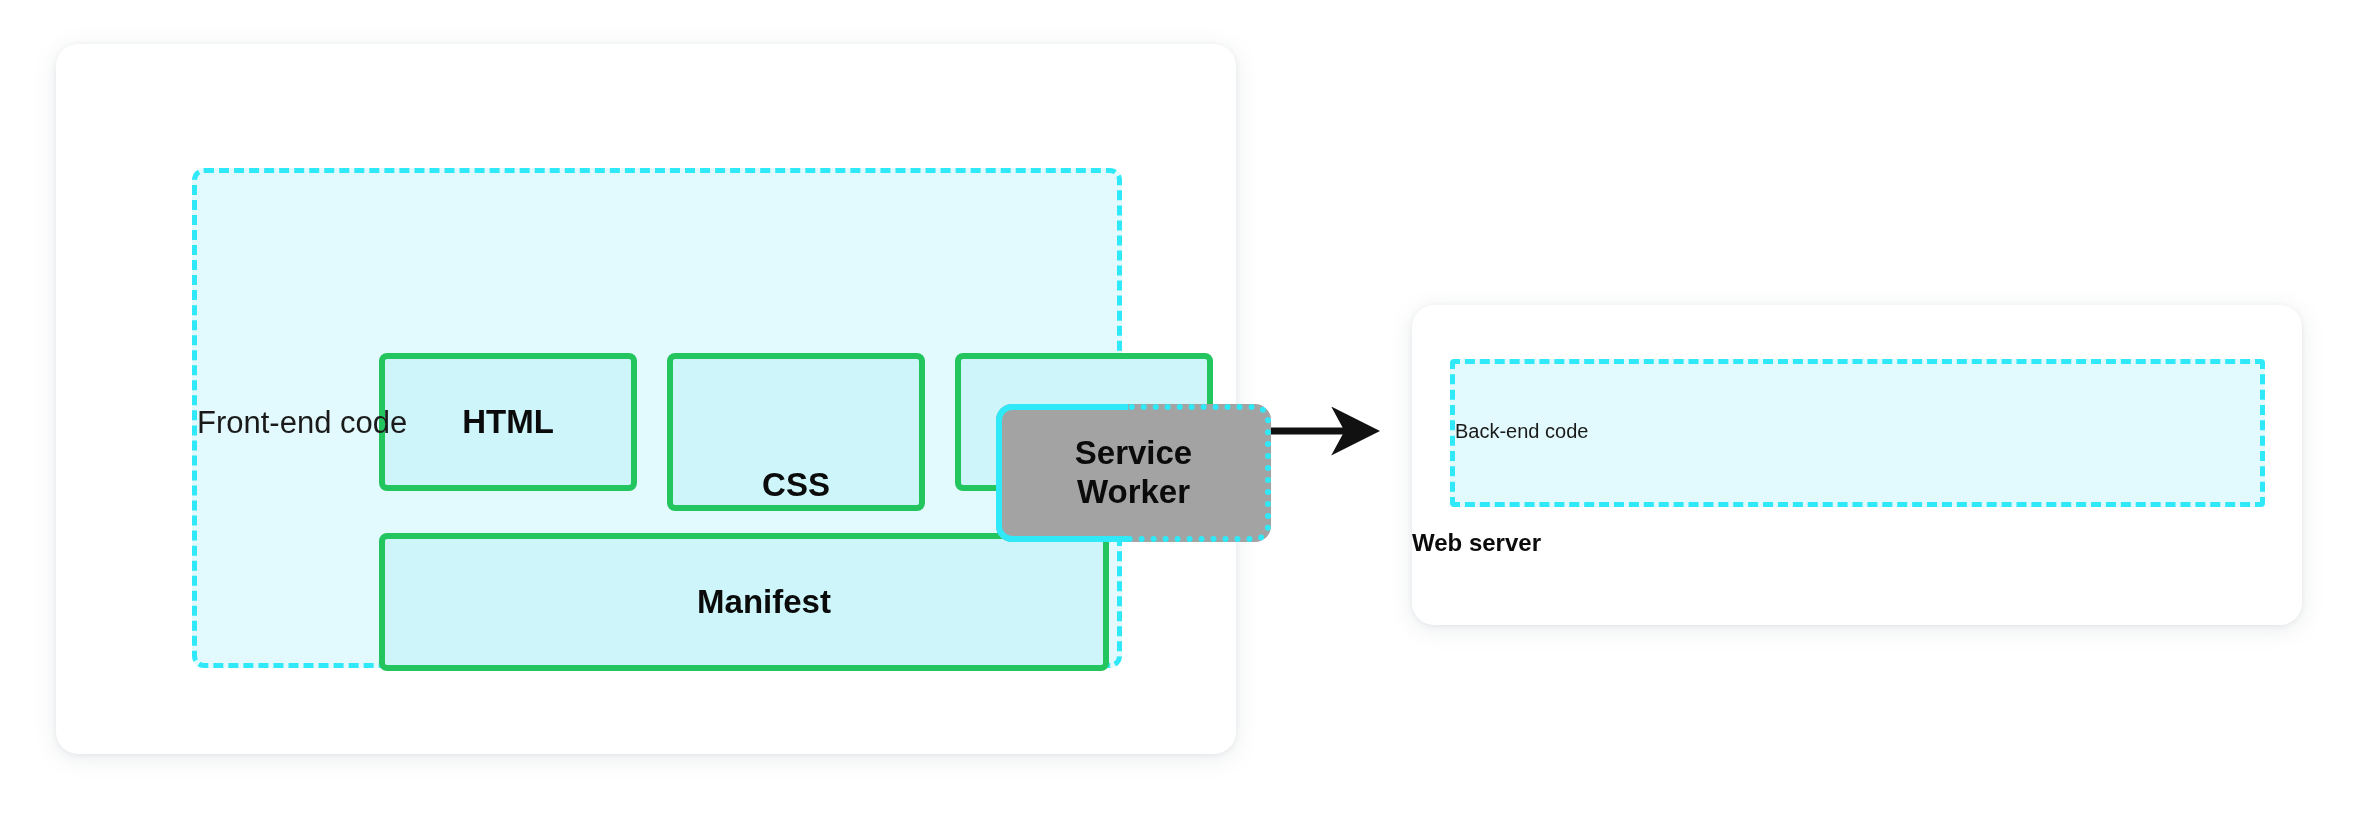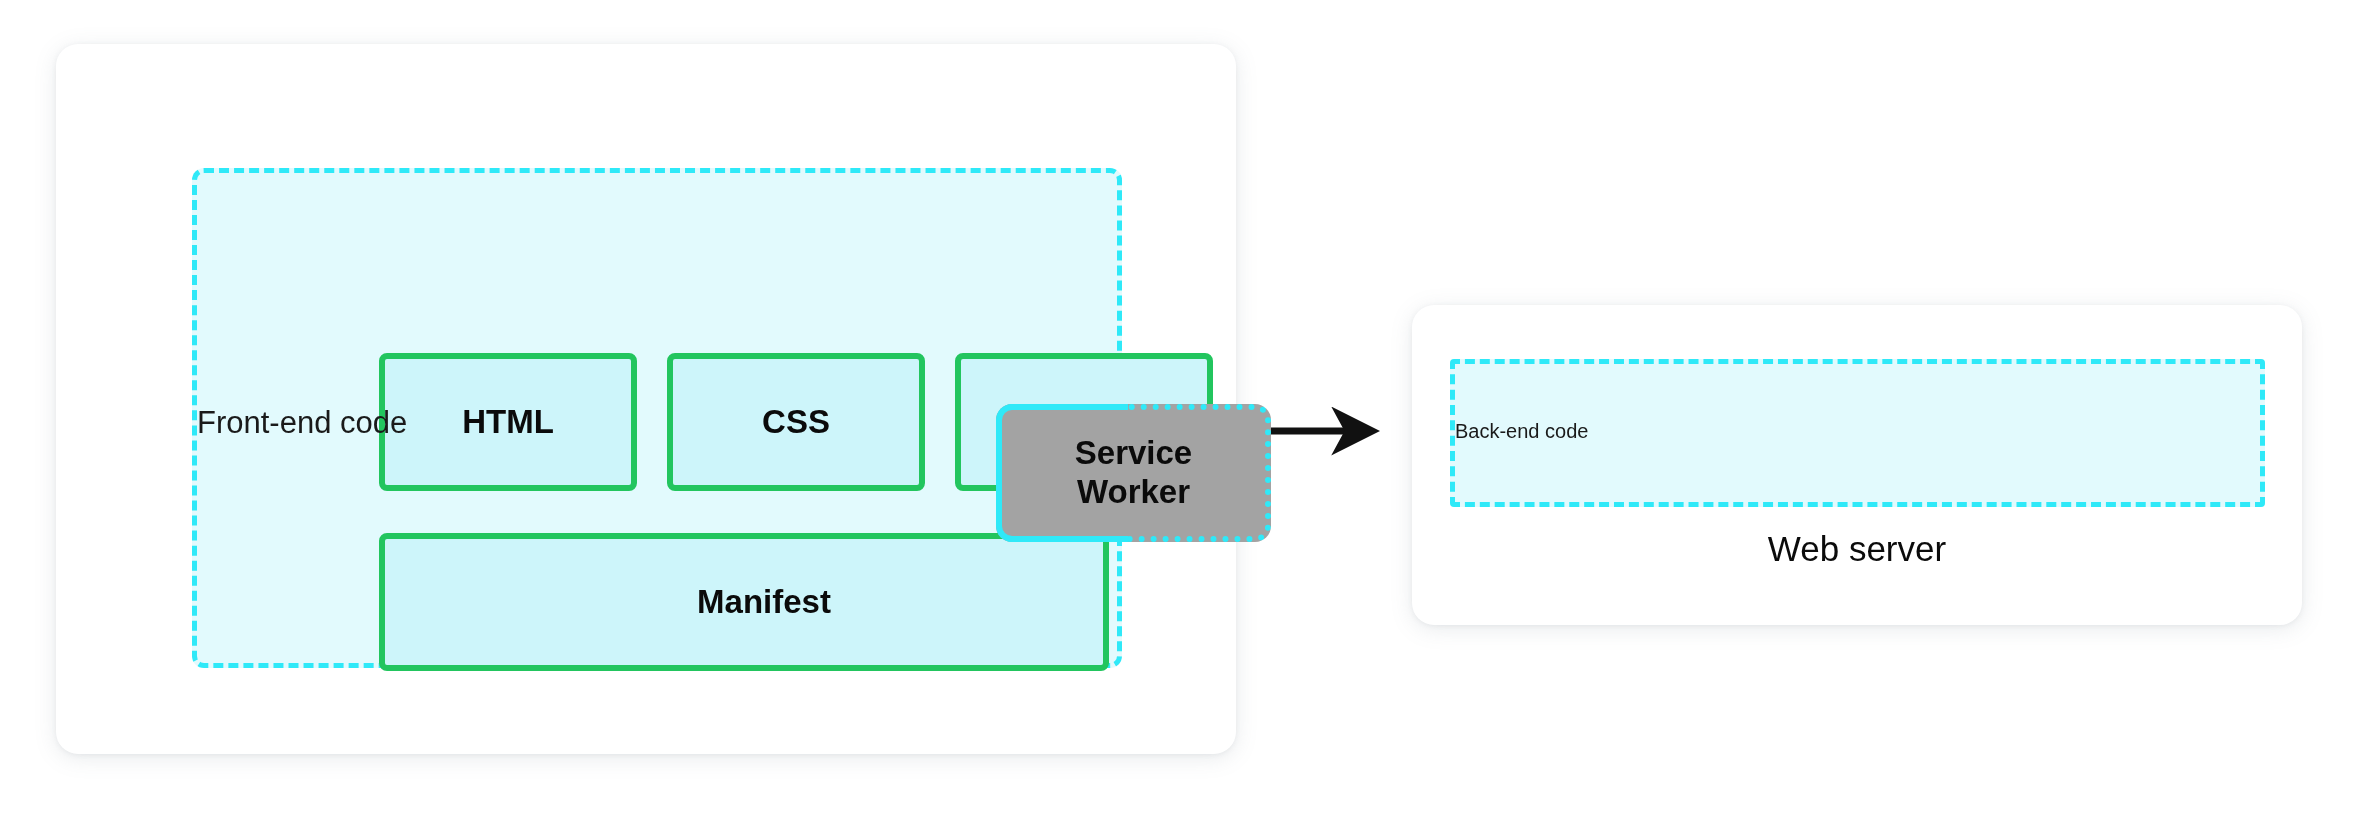--- a/index.html
+++ b/index.html
@@ -77,21 +77,21 @@
     align-items: center;
     justify-content: center;
     color: #0b0b0b;
     font-weight: bold;
     font-size: 33px;
     line-height: 1.18;
     text-align: center;
   }
 
   #box-html      { left: 182px; top: 180px; width: 258px; height: 138px; }
-  #box-css       { left: 470px; top: 180px; width: 258px; height: 138px; }
+  #box-css       { left: 470px; top: 180px; width: 258px; height: 158px; align-items: flex-end; }
   #box-js        { left: 758px; top: 180px; width: 258px; height: 138px; }
   #box-manifest  { left: 182px; top: 360px; width: 730px; height: 138px; padding-left: 40px; }
 
   
   #box-serviceworker {
     left: 940px;
     top: 360px;
     width: 275px;
     height: 138px;
     border: 6px dotted #2fe9f8;
@@ -125,24 +125,23 @@
     font-size: 31px;
     font-weight: normal;
   }
   #frontend-caption { left: 0; top: 232px; }
   #backend-caption  { left: 0; top: 56px; font-size: 20px; }
 
   
   .card-title {
     position: absolute;
     width: 100%;
-    text-align: center;
     color: #0b0b0b;
-    font-size: 35px;
-    font-weight: normal;
+    font-size: 24px;
+    font-weight: bold;
   }
   #device-title { left: 0; top: 645px; }
   #server-title { left: 0; top: 224px; }
 
   
   #connector-arrow {
     position: absolute;
     left: 1222px;
     top: 396px;
     width: 180px;

